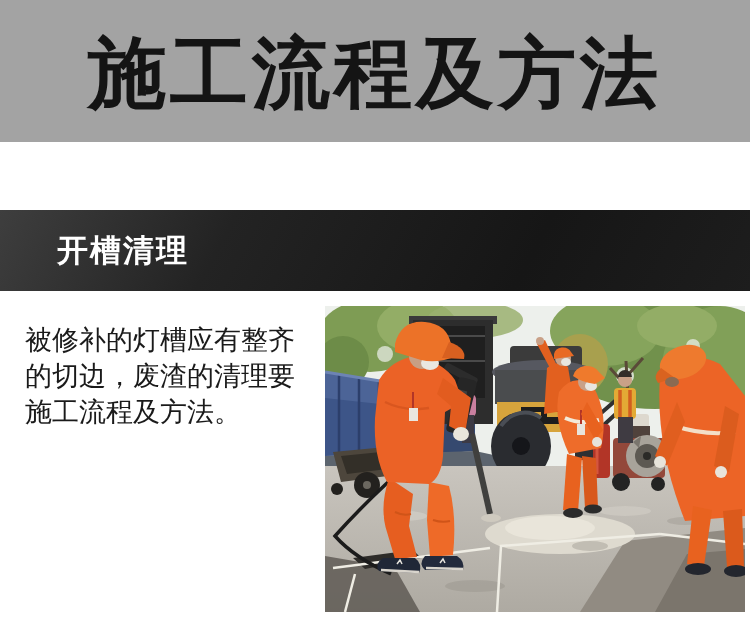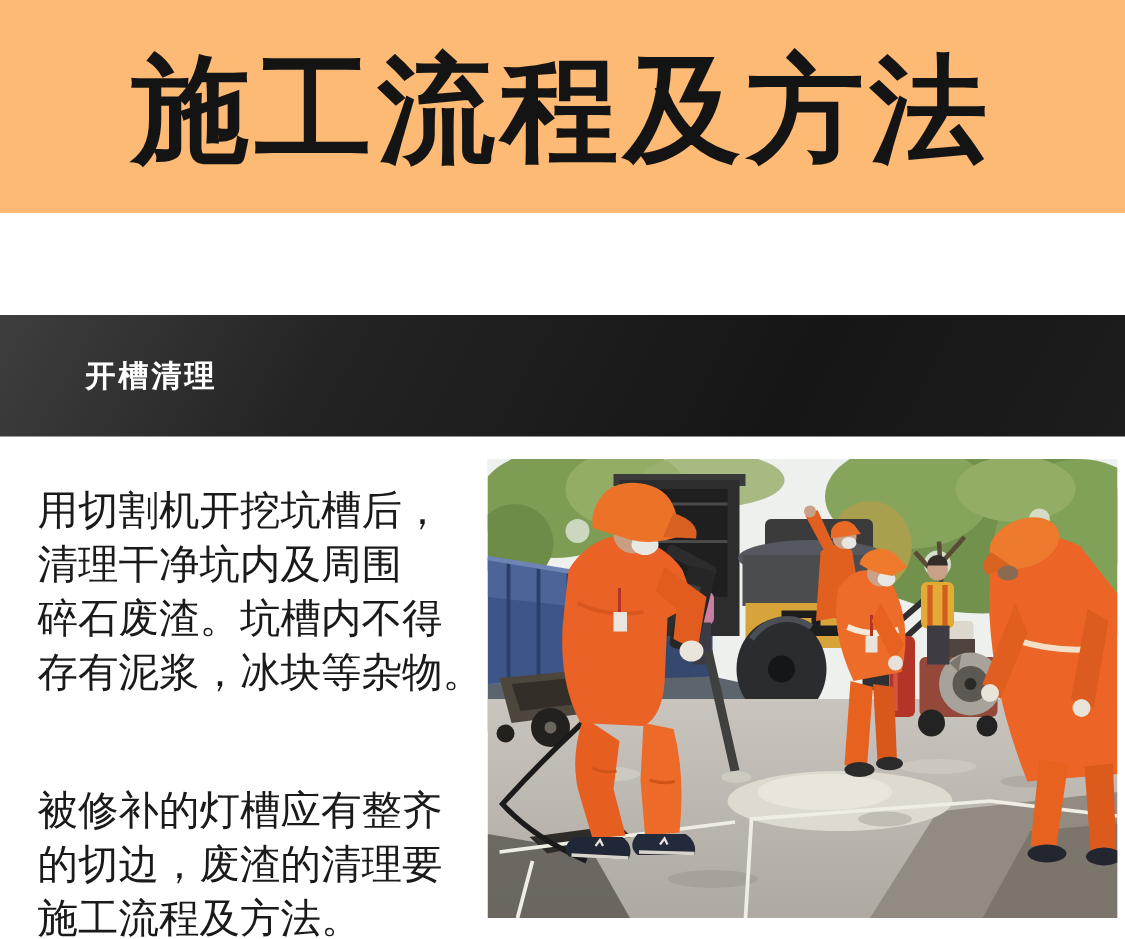--- a/index.html
+++ b/index.html
@@ -5,35 +5,35 @@
   * { margin:0; padding:0; box-sizing:border-box; }
   html,body { background:#ffffff; }
   .page {
     position:relative; width:750px; height:626px;
     background:#ffffff; overflow:hidden;
     font-family:"Liberation Sans","DejaVu Sans",sans-serif;
   }
   
   .hero {
     position:absolute; left:0; top:0; width:750px; height:142px;
-    background:#fdba74;
+    background:#a3a3a3;
     display:flex; align-items:center; justify-content:center;
   }
   .hero h1 {
     font-size:78px; font-weight:bold; color:#141414;
     letter-spacing:4px; white-space:nowrap; padding-top:6px;
   }
   
   .banner {
     position:absolute; left:0; top:210px; width:750px; height:81px;
     background:linear-gradient(118deg,#3e3e3e 0%,#232323 30%,#161616 70%,#1d1d1d 100%);
     display:flex; align-items:center;
   }
   .banner h2 {
-    font-size:20px; font-weight:bold; color:#ffffff;
+    font-size:31px; font-weight:bold; color:#ffffff;
     padding-left:57px; letter-spacing:2px; white-space:nowrap;
   }
   
   .text-col {
     position:absolute; left:25px; top:322px; width:302px;
     font-size:27px; line-height:36px; color:#1a1a1a;
   }
   .text-col .para + .para { margin-top:56px; }
   .text-col .line { white-space:nowrap; }
   
@@ -50,26 +50,20 @@
 
   <div class="hero">
     <h1>施工流程及方法</h1>
   </div>
 
   <div class="banner">
     <h2>开槽清理</h2>
   </div>
 
   <div class="text-col">
-    <div class="para">
-      <div class="line">用切割机开挖坑槽后，</div>
-      <div class="line">清理干净坑内及周围</div>
-      <div class="line">碎石废渣。坑槽内不得</div>
-      <div class="line">存有泥浆，冰块等杂物。</div>
-    </div>
     <div class="para">
       <div class="line">被修补的灯槽应有整齐</div>
       <div class="line">的切边，废渣的清理要</div>
       <div class="line">施工流程及方法。</div>
     </div>
   </div>
 
   <div class="photo" role="img" aria-label="道路养护工人在路面开槽清理施工现场：工人手持风镐破碎路面，旁有压路机和切割机">
     <svg viewBox="0 0 420 306" xmlns="http://www.w3.org/2000/svg">
       <defs>

